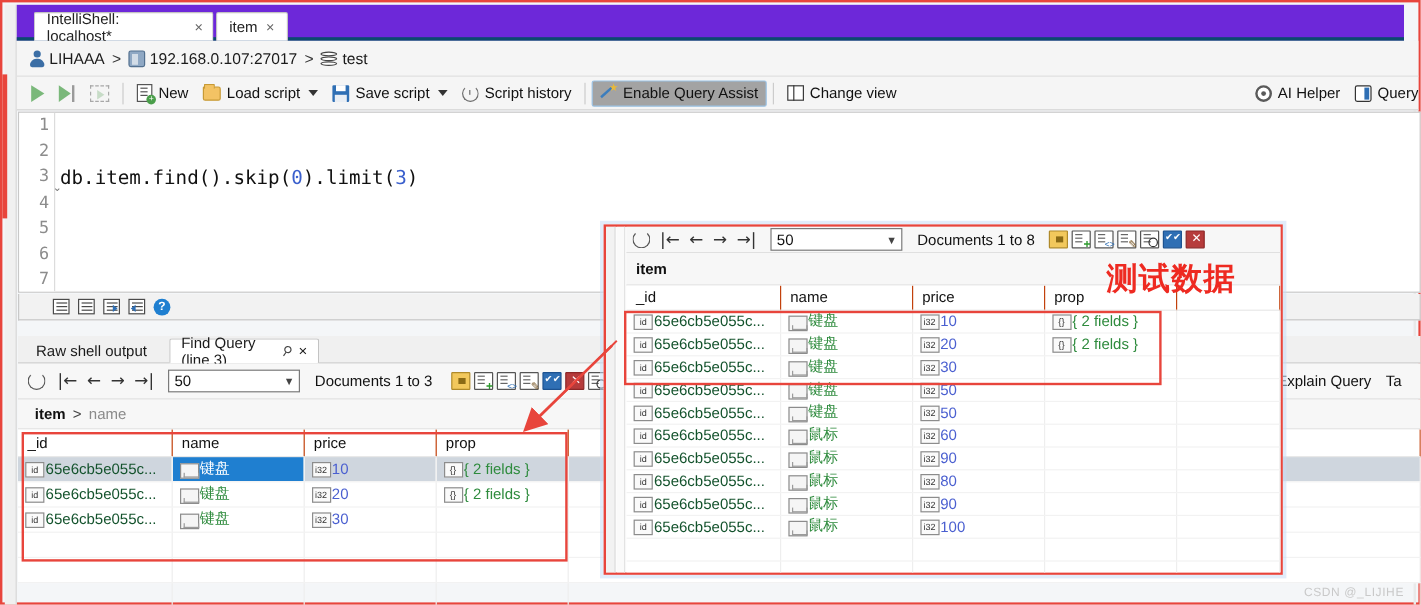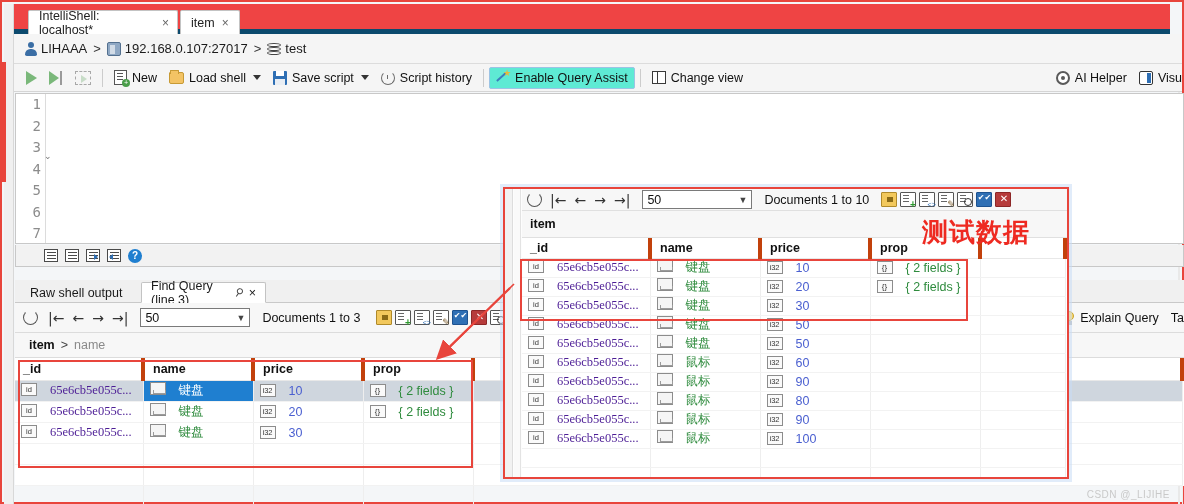--- a/index.html
+++ b/index.html
@@ -25,21 +25,21 @@
     background:#f0f0f0; border-right:1px solid #d8d8d8;
   }
   .left-rail-red{
     position:absolute; left:0px; top:60px; width:4px; height:120px;
     background:#e8453c;
   }
 
   
   #tabbar{
     position:absolute; left:12px; top:2px; right:12px; height:30px;
-    background:#ef4444; border-bottom:5px solid #0c4a6e;
+    background:#6d28d9; border-bottom:3px solid #0c4a6e;
   }
   .tab{
     position:absolute; top:6px; height:24px;
     display:flex; align-items:center; gap:7px;
     padding:0 8px 0 10px;
     font-size:12.5px; color:#222;
     background:#ffffff;
     border:1px solid #c3c3c3; border-bottom:none;
     border-radius:2px 2px 0 0;
   }
@@ -72,21 +72,21 @@
     background:#f5f5f5; border-bottom:1px solid #d5d5d5;
     display:flex; align-items:center; gap:0px; padding-left:6px;
     overflow:hidden;
   }
   .tb-item{
     display:flex; align-items:center; gap:5px;
     height:22px; padding:0 6px; font-size:12.5px; color:#111;
     white-space:nowrap;
   }
   .tb-item.highlight{
-    background:#5eead4; border:1px solid #9cc3e5; border-radius:2px;
+    background:#a3a3a3; border:1px solid #9cc3e5; border-radius:2px;
   }
   .tb-sep{ width:1px; height:18px; background:#cccccc; margin:0 5px; }
   .play{
     width:0;height:0;border-left:11px solid #7ab87a;
     border-top:7px solid transparent;border-bottom:7px solid transparent;
   }
   .playbar{ position:relative; width:14px; height:14px; }
   .playbar:before{ content:""; position:absolute; left:0; top:0;
     width:0;height:0;border-left:10px solid #7ab87a;
     border-top:7px solid transparent;border-bottom:7px solid transparent;}
@@ -204,42 +204,42 @@
   #res-bc .chev{ color:#444;}
   #res-bc .b2{ color:#8a8a8a;}
 
   
   #bottom-table{
     position:absolute; left:13px; top:356px; width:1169px; height:128px;
     background:#ffffff;
   }
   .tbl{ width:100%; border-collapse:collapse; table-layout:fixed; }
   .tbl th{
-    text-align:left; font-weight:bold; font-size:12.5px; color:#111;
+    text-align:left; font-weight:normal; font-size:12.5px; color:#111;
     height:22px; padding:0 0 0 8px; background:#fff;
-    border-right:4px solid #c2410c; border-bottom:1px solid #e8e8e8;margin-top:24px;
+    border-right:1px solid #c2410c; border-bottom:1px solid #e8e8e8;margin-top:24px;
   }
   .tbl td{
     height:21px; padding:0 0 0 6px; font-size:12.5px;
     border-right:1px solid #eeeeee; border-bottom:1px solid #f2f2f2;
     white-space:nowrap; overflow:hidden;
   }
   .tbl tr.sel td{ background:#cfd6de; }
   .tbl tr.sel td.namecell{ background:#1f7fd0; }
   .tbl tr.sel td.namecell .val{ color:#ffffff; }
-  .cellwrap{ display:flex; align-items:flex-start; gap:13px; }
+  .cellwrap{ display:flex; align-items:flex-end; gap:1px; }
   .typ{
     width:16px;height:13px;border:1px solid #8c8c8c;background:#fafafa;
     font-size:7.5px;line-height:11px;text-align:center;color:#333;flex:none;
     font-family:"Liberation Sans", sans-serif;
   }
   .typ.str{ background:#f5f5f5; position:relative; }
   .typ.str:after{content:"";position:absolute;left:2px;top:7px;width:11px;height:3px;border:1px solid #9b9b9b;border-top:none;}
   .typ.obj{ font-size:8px; }
-  .v-id{ color:#4c1d95;font-family:Liberation Serif, serif; }
+  .v-id{ color:#14532d; }
   .v-str{ color:#2e8b3d; }
   .v-num{ color:#4a5fd0; }
   .v-obj{ color:#2e8b3d; }
 
   
   .redbox{ position:absolute; border:2px solid #e8453c; pointer-events:none; }
 
   
   #overlay{
     position:absolute; left:501px; top:185px; width:566px; height:292px;
@@ -339,21 +339,21 @@
 
     <div class="tb-item">
       <span class="doc-ico">
           <i class="lines"></i>
           <i class="plus">+</i>
         </span>
       <span>New</span>
     </div>
     <div class="tb-item">
       <span class="folder-ico"></span>
-      <span>Load shell</span>
+      <span>Load script</span>
       <span class="caret"></span>
     </div>
     <div class="tb-item">
       <span class="save-ico"></span>
       <span>Save script</span>
       <span class="caret"></span>
     </div>
     <div class="tb-item">
       <span class="hist-ico"></span>
       <span>Script history</span>
@@ -370,38 +370,39 @@
     </div>
 
     <div style="flex:1"></div>
 
     <div class="tb-item">
       <span class="gear-ico"></span>
       <span>AI Helper</span>
     </div>
     <div class="tb-item" style="padding-right:0">
       <span class="dbblue-ico"></span>
-      <span>Visu</span>
+      <span>Query</span>
     </div>
   </div>
 
   <div id="editor-wrap">
     <div id="gutter">
       <div>1</div>
       <div>2</div>
       <div>3</div>
       <div>4</div>
       <div>5</div>
       <div>6</div>
       <div>7</div>
     </div>
     <span class="fold-mark">⌄</span>
     <div id="code">
       <div class="line"></div>
       <div class="line"></div>
+      <div class="line"><span>db.item.find().skip(</span><span class="num">0</span><span>).limit(</span><span class="num">3</span><span>)</span></div>
     </div>
   </div>
 
   <div id="editor-footer">
     <span class="fmt-ico">
         <i></i>
       </span>
     <span class="fmt-ico">
         <i></i>
       </span>
@@ -455,21 +456,21 @@
 
     <div style="flex:1"></div>
 
     <div class="tb-item">
       <span class="bulb">
           <i class="g"></i>
           <i class="s"></i>
         </span>
       <span>Explain Query</span>
     </div>
-    <div class="tb-item" style="padding-right:0">
+    <div class="tb-item" style="padding-right:16px">
       <span>Ta</span>
     </div>
   </div>
 
   <div id="res-bc">
     <span class="b1">item</span>
     <span class="chev">&gt;</span>
     <span class="b2">name</span>
   </div>
 
@@ -602,21 +603,21 @@
     <div id="ov-toolbar">
       <span class="refresh-ico"></span>
       <span class="nav-arrow" style="margin-left:4px">|←</span>
       <span class="nav-arrow">←</span>
       <span class="nav-arrow">→</span>
       <span class="nav-arrow">→|</span>
       <div class="pagesel">
         <span>50</span>
         <span class="cv">▼</span>
       </div>
-      <span class="docs-label">Documents 1 to 10</span>
+      <span class="docs-label">Documents 1 to 8</span>
       <span style="display:inline-block;width:10px"></span>
       <span class="mini-ico lock"></span>
       <span class="mini-ico green">
           <i class="d"></i>
         </span>
       <span class="mini-ico blue">
           <i class="d"></i>
         </span>
       <span class="mini-ico pen">
           <i class="d"></i>

